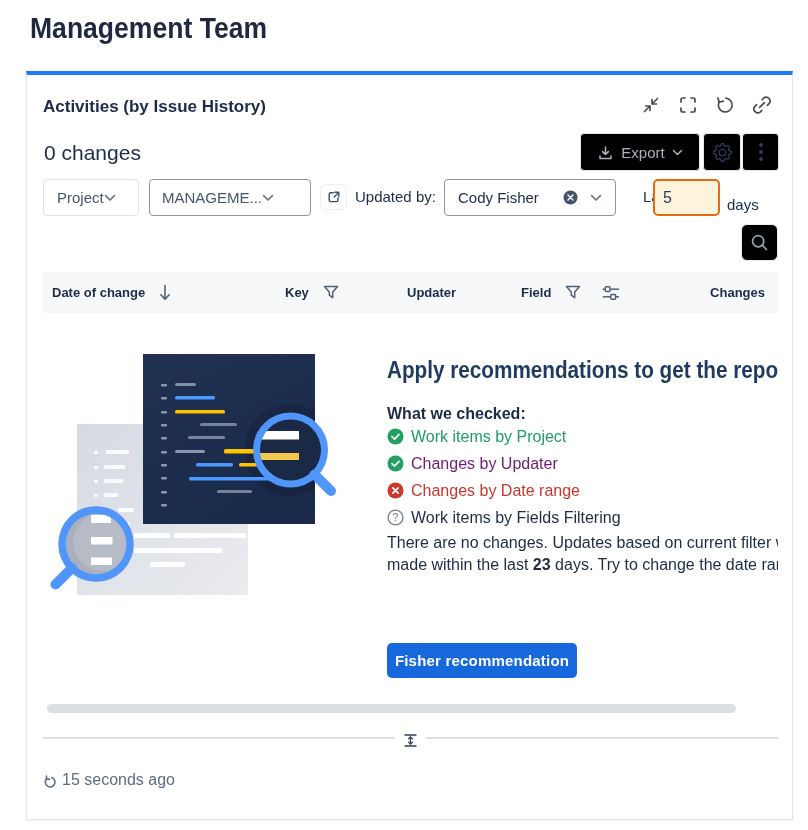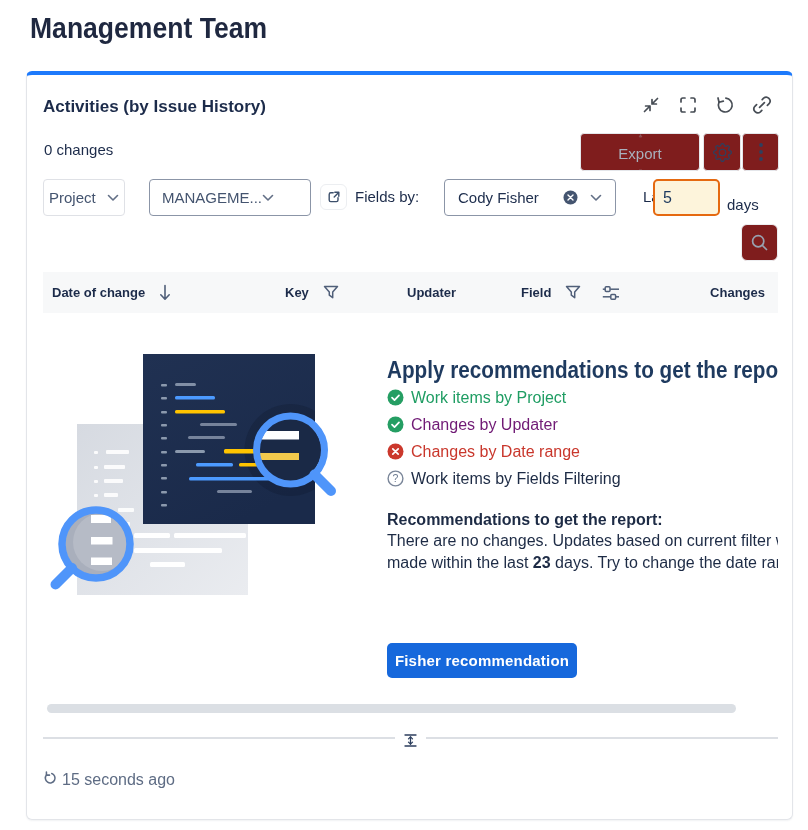--- a/index.html
+++ b/index.html
@@ -1,28 +1,28 @@
 <!DOCTYPE html>
 <html><head>
 <meta charset="utf-8">
 <style>
 * { margin:0; padding:0; box-sizing:border-box; }
 html,body { width:808px; height:830px; background:#fff; font-family:"Liberation Sans", sans-serif; overflow:hidden; }
 #title { position:absolute; left:30px; top:11px; font-size:30px; font-weight:bold; color:#1f2840; transform:scaleX(0.885); transform-origin:left top; }
-#card { position:absolute; left:26px; top:71px; width:767px; height:749px; background:#fff; border:1px solid #e3e5e9; border-top:4px solid #1d7afc; border-radius:6px; box-shadow:0 1px 2px rgba(9,30,66,0.06); }
+#card { position:absolute; left:26px; top:71px; width:767px; height:749px; background:#fff; border:1px solid #e3e5e9; border-top:4px solid #1d7afc; border-radius:0; box-shadow:0 1px 2px rgba(9,30,66,0.06); }
 #card .in { position:absolute; }
 .hdr { left:16px; top:22px; font-size:17px; font-weight:bold; color:#1c2b4a; }
-.changes { left:17px; top:66px; font-size:15px; color:#1c2b4a; }
+.changes { left:17px; top:66px; font-size:21px; color:#1c2b4a; }
 .iconrow { left:614px; top:19px; width:140px; height:22px; display:flex; gap:17px; align-items:center; }
-.btn { position:absolute; border:1px solid #e4e6ea; border-radius:4px; background:#7f1d1d; display:flex; align-items:center; justify-content:center;flex-direction:column; }
+.btn { position:absolute; border:1px solid #e4e6ea; border-radius:4px; background:#000000; display:flex; align-items:center; justify-content:center; }
 .export { left:553px; top:58px; width:120px; height:38px; color:#a9b0bc; font-size:15px; gap:7px; }
 .gear { left:676px; top:58px; width:38px; height:38px; }
 .kebab { left:715px; top:58px; width:37px; height:38px; }
 .fb { position:absolute; top:104px; height:37px; border:1px solid #dfe1e6; border-radius:4px; background:#fff; display:flex; align-items:center; font-size:15px; color:#44546f; }
-.project { left:16px; width:82px; padding:0 5px; justify-content:space-between; }
+.project { left:16px; width:96px; padding:0 13px; justify-content:flex-start; }
 .sel1 { left:122px; width:162px; padding:0 12px; justify-content:flex-start; border-color:#8b95a7; }
 .extlink { left:293px; top:109px; width:27px; height:26px; border:1px solid #eceef1; border-radius:6px; display:flex; align-items:center; justify-content:center; position:absolute; background:#fff; }
 .lbl { position:absolute; top:113px; font-size:15px; color:#1c2b4a; }
 .updby { left:328px; }
 .sel2 { left:417px; width:172px; padding:0 13px; border-color:#8b95a7; color:#20304f; }
 .lastlbl { left:616px; }
 .daysinp { position:absolute; left:626px; top:104px; width:67px; height:37px; background:#fdf4db; border:2px solid #e56910; border-radius:5px; font-size:16px; color:#1e3a5f; display:flex; align-items:center; padding-left:8px; }
 .dayslbl { left:700px;margin-top:8px; }
 .search { left:714px; top:149px; width:37px; height:37px; border-color:#edeef1; border-radius:6px; }
 .thead { position:absolute; left:16px; top:197px; width:735px; height:41px; background:#f7f8f9; display:flex; align-items:center; font-size:13px; font-weight:bold; color:#1c2b4a;text-align:right; }
@@ -31,21 +31,21 @@
 #etext { position:absolute; left:360px; top:282px; width:391px; overflow:hidden; }
 .ehead { font-size:23px; font-weight:bold; color:#1e3a5f; white-space:nowrap; transform:scaleX(0.9); transform-origin:left top; width:440px; }
 .bold16 { font-size:16px; font-weight:bold; color:#1d2b45; }
 .item { display:flex; align-items:center; gap:7px; font-size:16px; height:27px; }
 .item svg { flex:0 0 auto; }
 .para { font-size:16px; color:#1d2b45; line-height:21.5px; white-space:nowrap; }
 .applybtn { position:absolute; left:360px; top:568px; width:190px; height:35px; background:#1668dc; border-radius:5px; color:#fff; font-size:15px; font-weight:bold; display:flex; align-items:center; justify-content:center; letter-spacing:0.2px; }
 .scrollbar { position:absolute; left:20px; top:629px; width:689px; height:9px; border-radius:5px; background:#dbdfe4; }
 .divline { position:absolute; top:662px; height:2px; background:#dcdfe4; }
 .divicon { position:absolute; left:377px; top:658px; }
-.footer { position:absolute; left:16px; top:696px; display:flex; align-items:flex-start; gap:5px; color:#5e6c84; font-size:16px; }
+.footer { position:absolute; left:16px; top:696px; display:flex; align-items:flex-end; gap:5px; color:#5e6c84; font-size:16px; }
 </style>
 </head>
 <body>
 <div id="title">Management Team</div>
 <div id="card">
   <div class="in hdr">Activities (by Issue History)</div>
 
   <div class="in iconrow">
     <svg width="20" height="20" viewBox="0 0 20 20" fill="none" stroke="#474d55" stroke-width="1.7" stroke-linecap="round" stroke-linejoin="round">
       <path d="M16.5 3.5 L11 9 M11 9 h4.4 M11 9 v-4.4"></path>
@@ -107,21 +107,21 @@
         <path d="M1.5 1.5 L6 6 L10.5 1.5"></path>
       </svg>
   </div>
   <div class="extlink">
     <svg width="14" height="14" viewBox="0 0 14 14" fill="none" stroke="#3c4f6b" stroke-width="1.4" stroke-linecap="round" stroke-linejoin="round">
       <path d="M6.2 2.8 H3.8 Q2.2 2.8 2.2 4.4 V10 Q2.2 11.6 3.8 11.6 H9.4 Q11 11.6 11 10 V7.6"></path>
       <path d="M7.8 2.2 h4 v4"></path>
         <path d="M11.4 2.8 L7.2 7"></path>
     </svg>
   </div>
-  <div class="lbl updby">Fields by:</div>
+  <div class="lbl updby">Updated by:</div>
   <div class="fb sel2">
       <span style="flex:1">Cody Fisher</span>
     <svg width="15" height="15" viewBox="0 0 15 15" style="margin-right:12px">
         <circle cx="7.5" cy="7.5" r="7" fill="#44546f"></circle>
         <path d="M5 5 L10 10 M10 5 L5 10" stroke="#fff" stroke-width="1.4" stroke-linecap="round"></path>
       </svg>
     <svg width="12" height="8" viewBox="0 0 12 8" fill="none" stroke="#626f86" stroke-width="1.6" stroke-linecap="round" stroke-linejoin="round">
         <path d="M1.5 1.5 L6 6 L10.5 1.5"></path>
       </svg>
   </div>
@@ -253,20 +253,21 @@
     <g fill="#fff">
       <rect x="94" y="193" width="36" height="5" rx="1.5"></rect>
       <rect x="134" y="193" width="72" height="5" rx="1.5"></rect>
       <rect x="94" y="208" width="88" height="5" rx="1.5"></rect>
       <rect x="110" y="222" width="35" height="5" rx="1.5"></rect>
     </g>
   </svg>
 
   <div id="etext">
     <div class="ehead">Apply recommendations to get the repor</div>
+    <div class="bold16" style="margin-top:21px">What we checked:</div>
     <div style="">
       <div class="item" style="color:#1f9d63">
         <svg width="17" height="17" viewBox="0 0 17 17">
             <circle cx="8.5" cy="8.5" r="8" fill="#259e63"></circle>
             <path d="M5 8.7 L7.5 11.2 L12 6.4" fill="none" stroke="#fff" stroke-width="1.7" stroke-linecap="round" stroke-linejoin="round"></path>
           </svg>
         Work items by Project
       </div>
       <div class="item" style="color:#701a75">
         <svg width="17" height="17" viewBox="0 0 17 17">
@@ -283,21 +284,20 @@
         Changes by Date range
       </div>
       <div class="item" style="color:#1d2b45">
         <svg width="17" height="17" viewBox="0 0 17 17">
             <circle cx="8.5" cy="8.5" r="7.4" fill="none" stroke="#7a8699" stroke-width="1.4"></circle>
             <text x="8.5" y="12" font-size="10.5" font-family="Liberation Sans" fill="#6b7a90" text-anchor="middle">?</text>
           </svg>
         Work items by Fields Filtering
       </div>
     </div>
-    <div class="bold16" style="margin-top:19px">Recommendations to get the report:</div>
     <div class="para" style="margin-top:1px">There are no changes. Updates based on current filter wer<br>made within the last <b>23</b> days. Try to change the date rang</div>
   </div>
   <div class="applybtn">Fisher recommendation</div>
 
   <div class="scrollbar"></div>
   <div class="divline" style="left:16px; width:352px;"></div>
   <div class="divline" style="left:399px; width:352px;"></div>
   <div class="divicon">
     <svg width="13" height="13" viewBox="0 0 13 13" fill="none" stroke="#2c3e5d" stroke-width="1.3" stroke-linecap="round" stroke-linejoin="round">
       <path d="M1 1 H12"></path>

